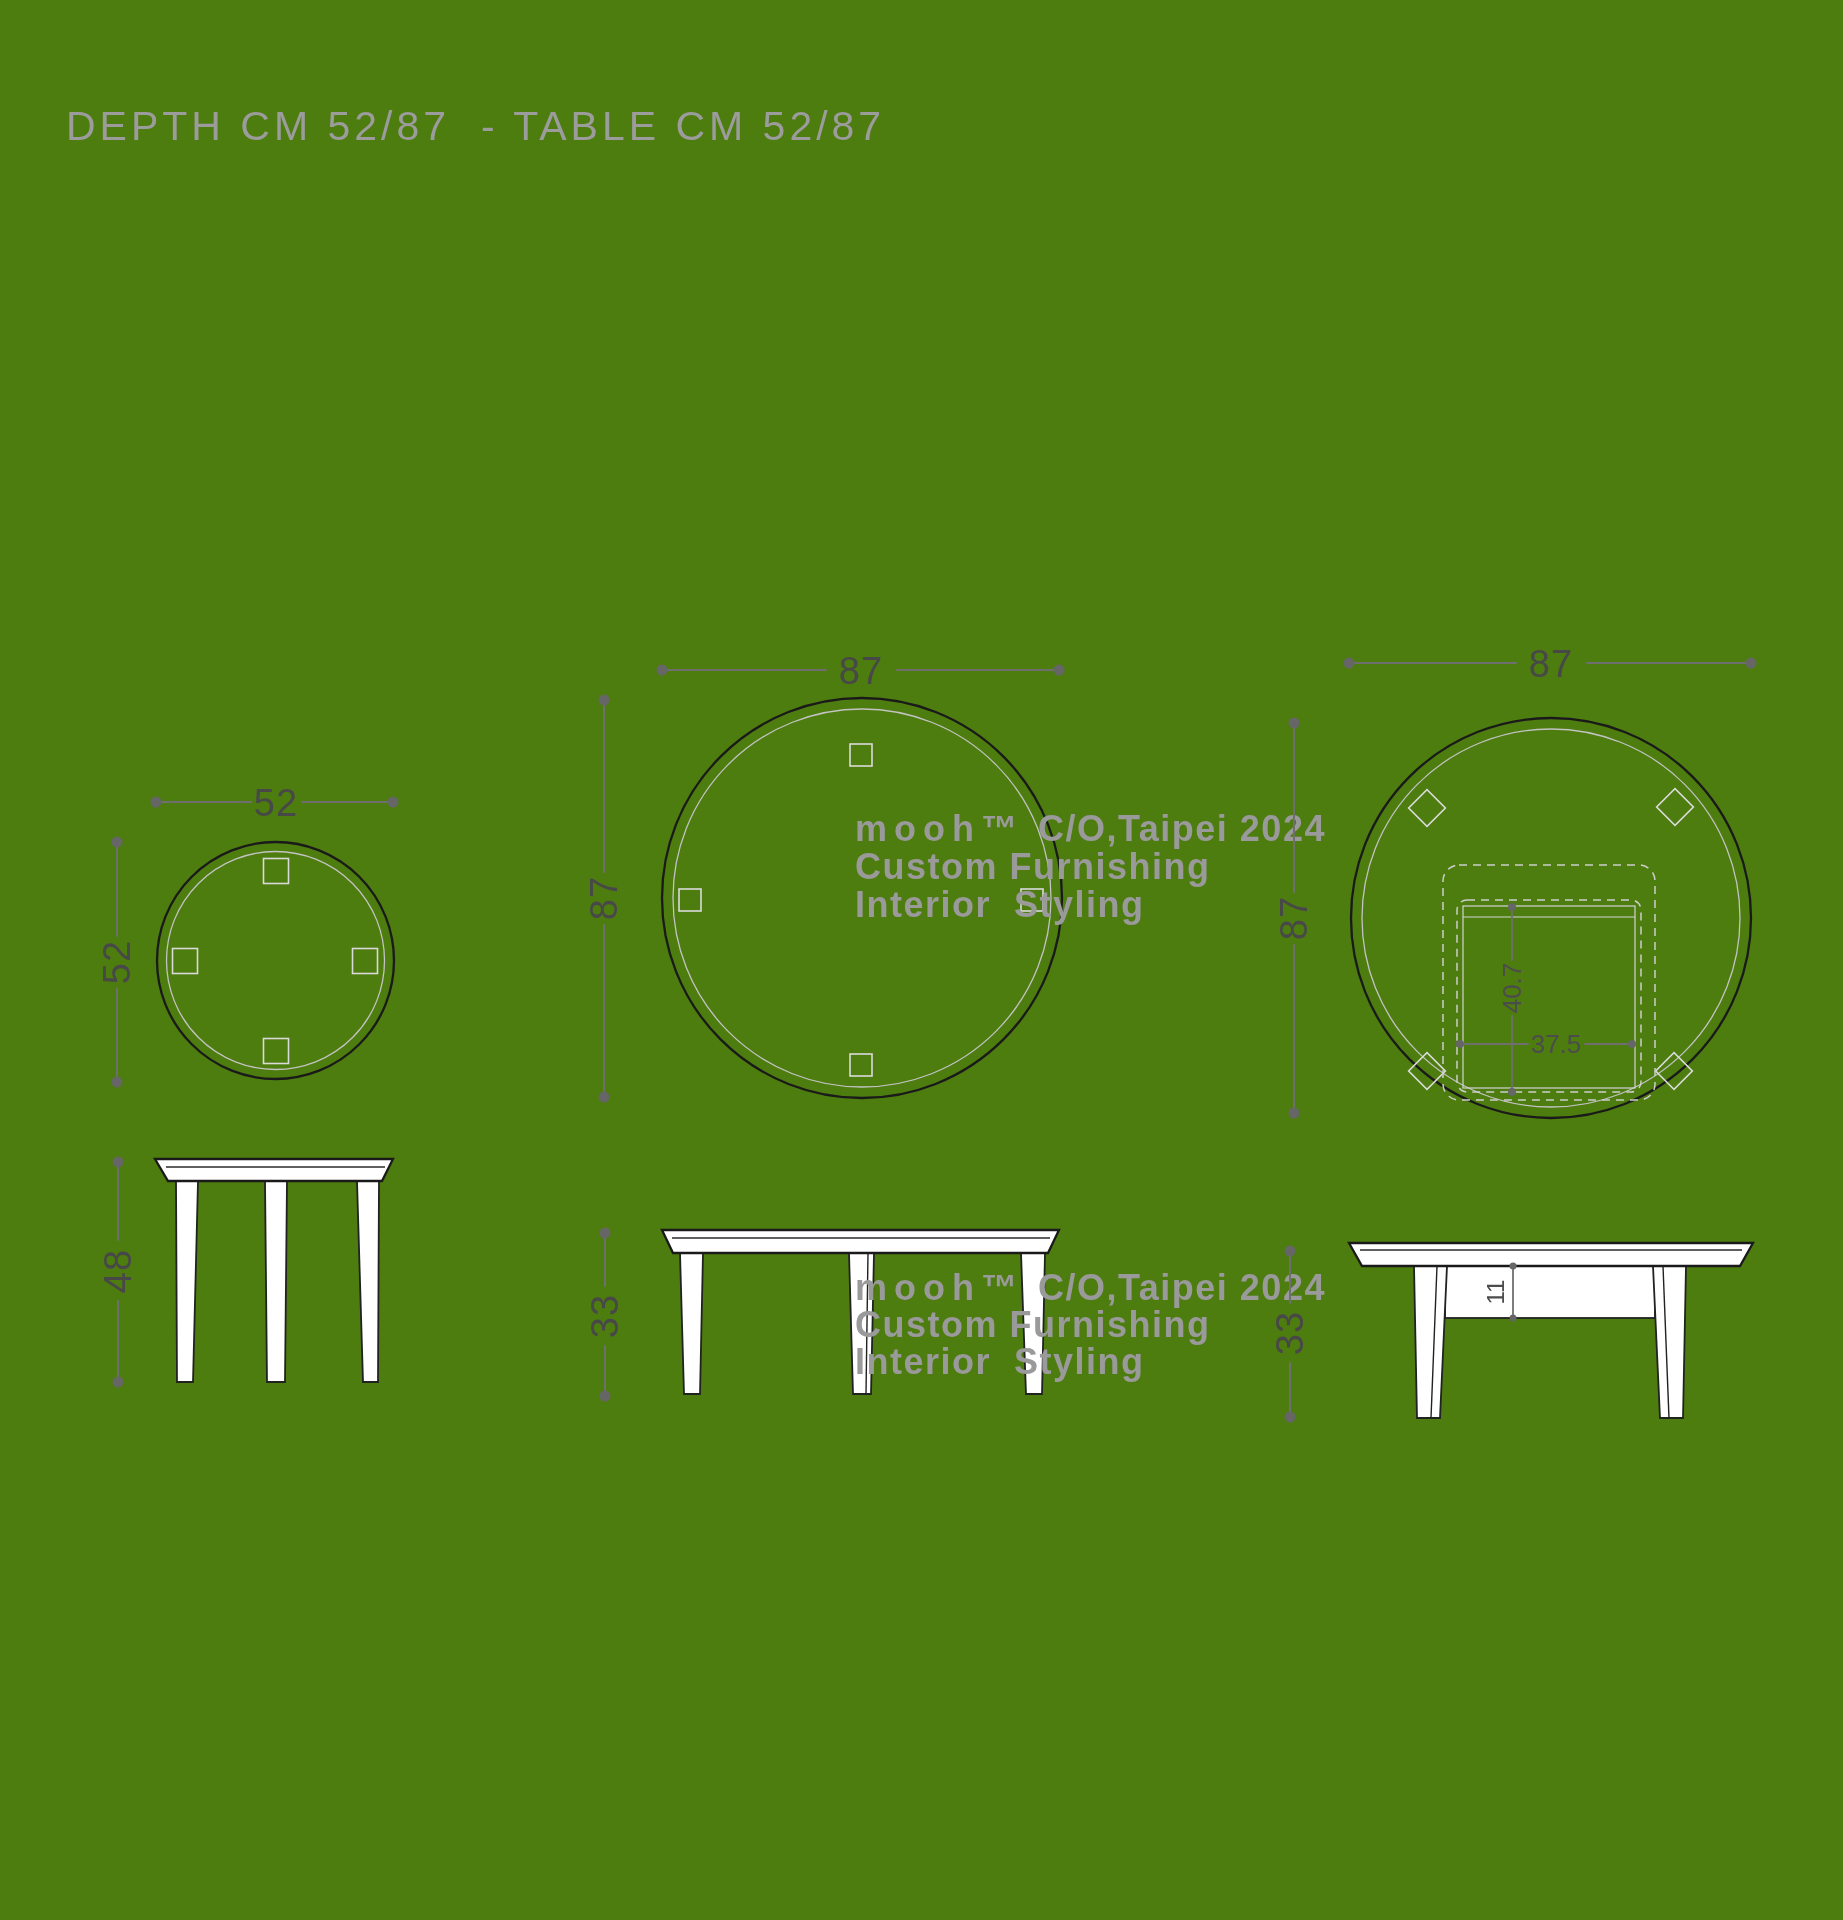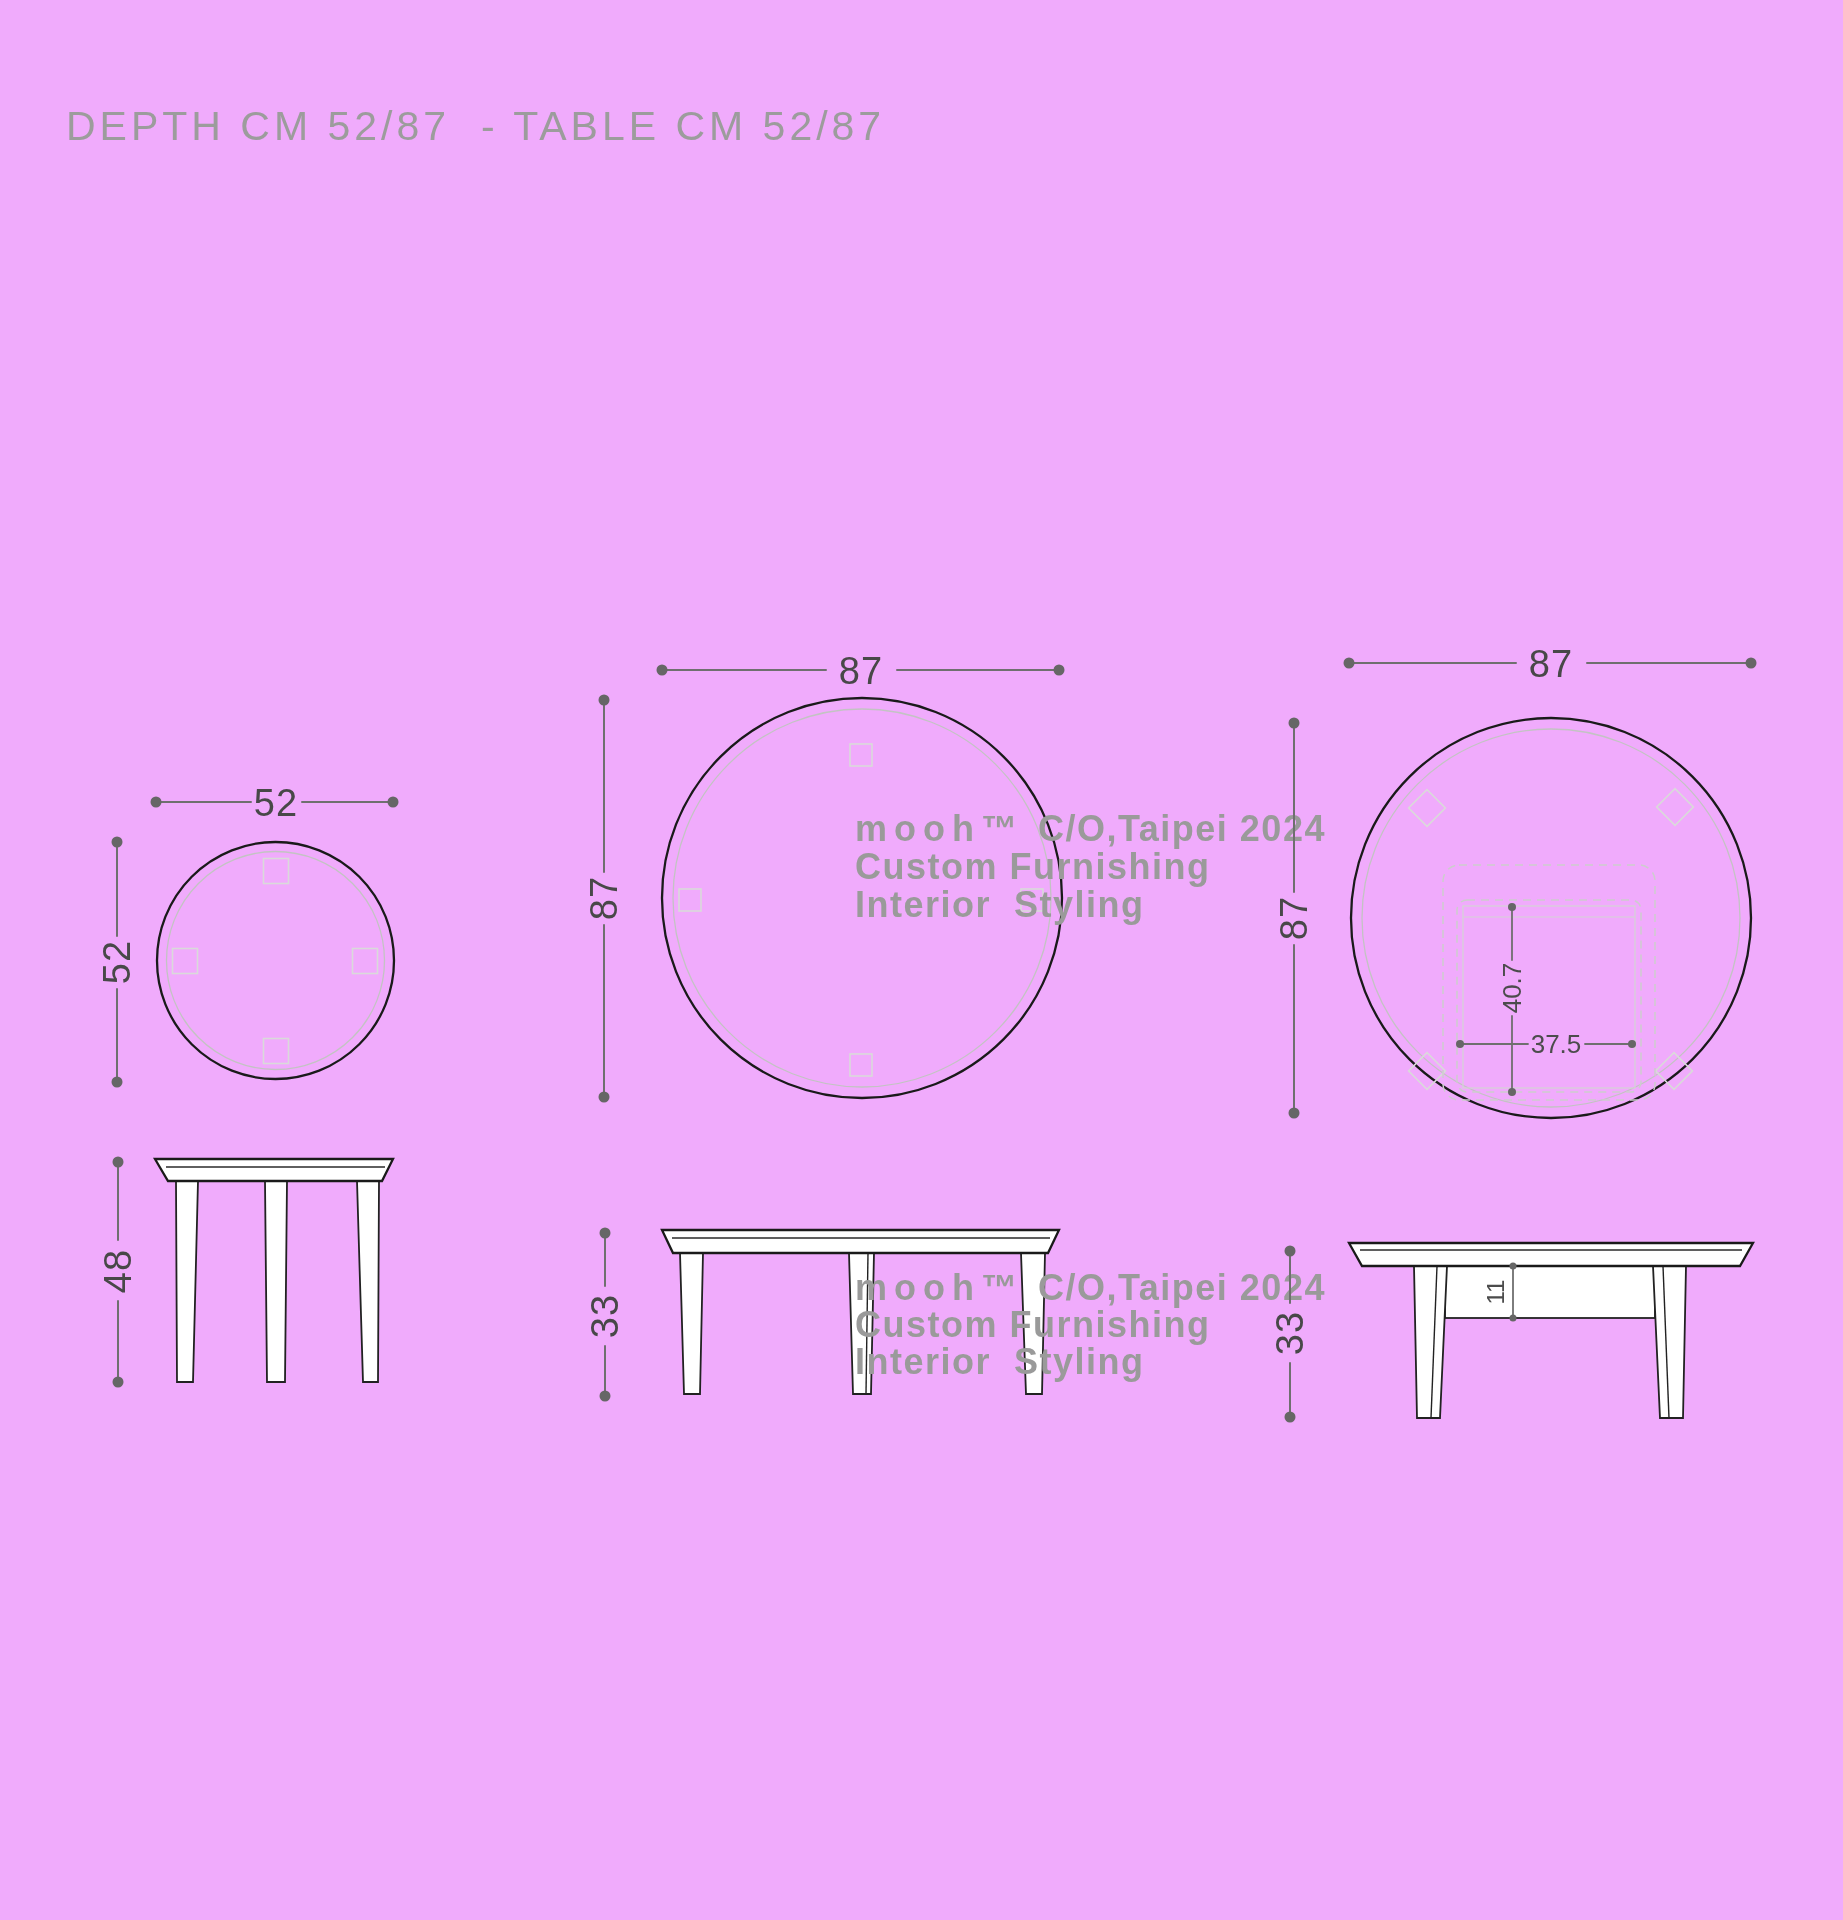--- a/index.html
+++ b/index.html
@@ -1,16 +1,16 @@
 <!DOCTYPE html>
 <html><head>
 <meta charset="utf-8">
 <style>
   html,body { margin:0; padding:0; background:#ffffff; }
-  .page { position:relative; width:1843px; height:1920px; background:#f0abfc; overflow:hidden; }
+  .page { position:relative; width:1843px; height:1920px; background:#4d7c0f; overflow:hidden; }
   svg { display:block; }
   svg text { white-space: pre; font-family:"Liberation Sans", sans-serif; }
 
   .title-text   { font-size:41px; fill:#9c9c9c; letter-spacing:4px; font-weight:400; }
   .dim-line     { stroke:#6f6f6f; stroke-width:2; fill:none; stroke-linecap:round; }
   .dim-line-sm  { stroke:#6f6f6f; stroke-width:1.8; fill:none; stroke-linecap:round; }
   .dim-dot      { fill:#666666; stroke:none; }
   .dim-text     { font-size:38px; fill:#484848; letter-spacing:1px; text-anchor:middle; }
   .dim-text-sm  { font-size:26px; fill:#4c4c4c; text-anchor:middle; }
   .dim-text-xs  { font-size:24px; fill:#4c4c4c; text-anchor:middle; }

